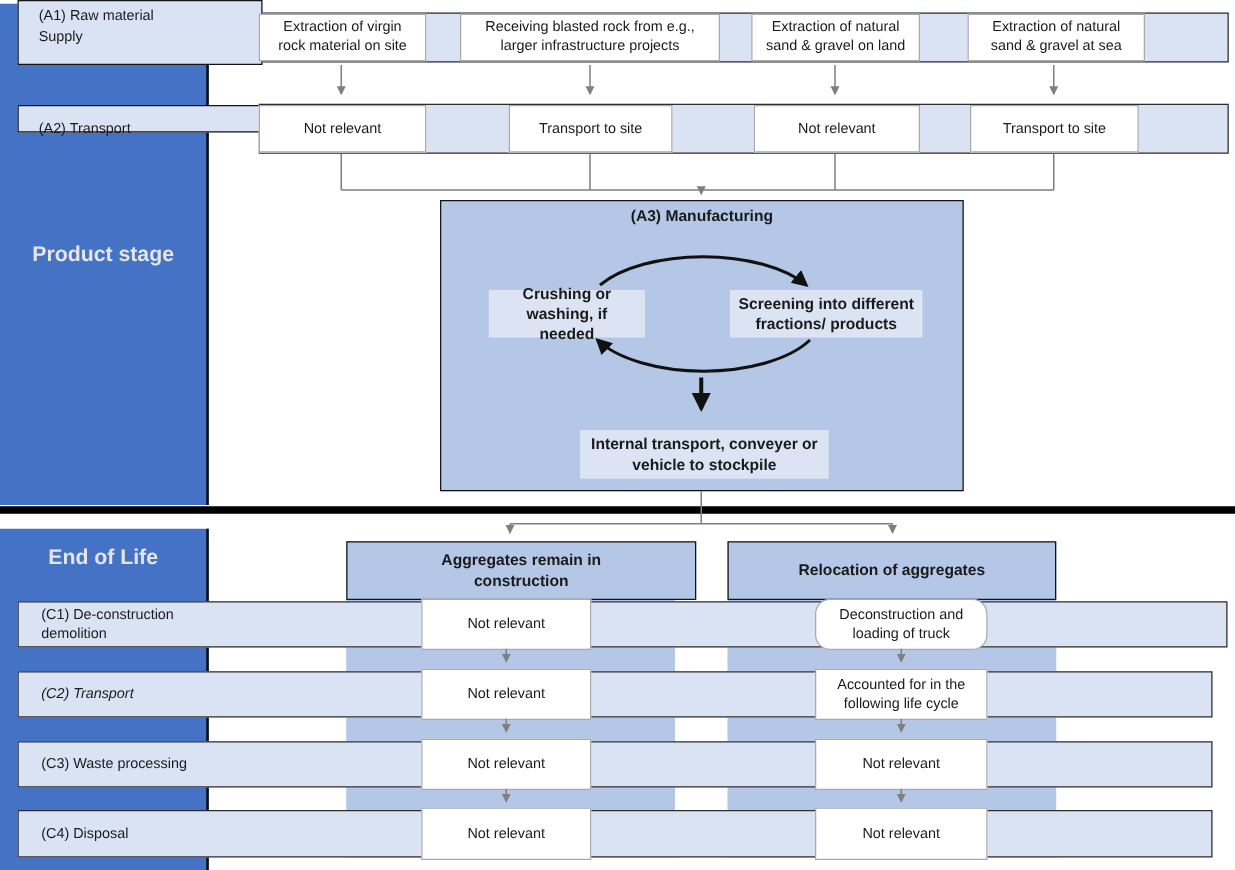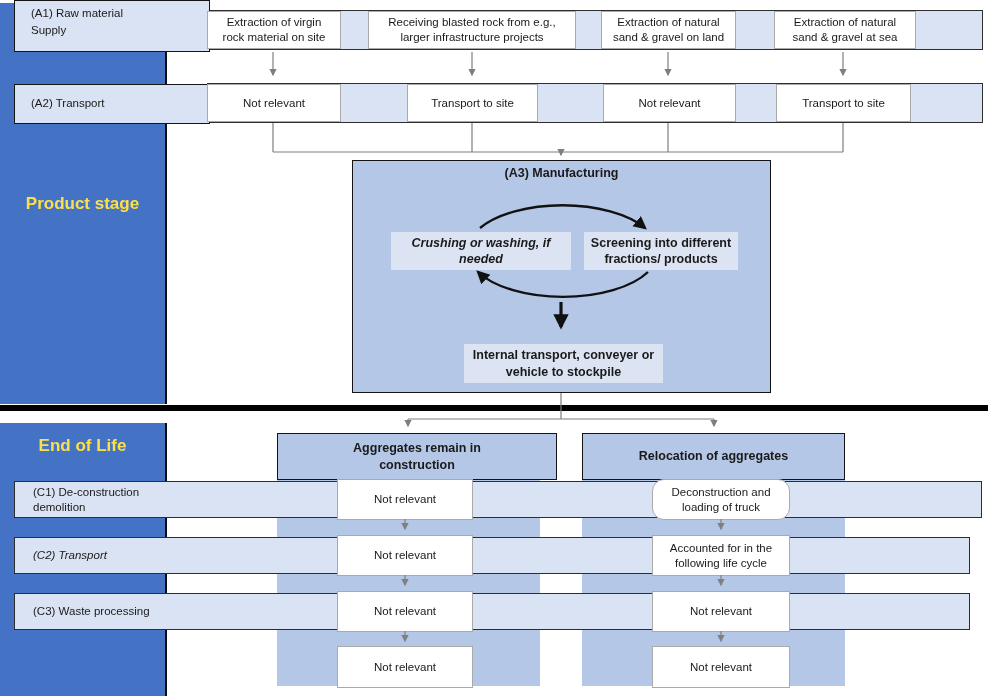--- a/index.html
+++ b/index.html
@@ -2,21 +2,21 @@
 <html><head>
 <meta charset="utf-8">
 <style>
   html,body{margin:0;padding:0;background:#fff;}
   .stage{
     position:relative;width:988px;height:696px;background:#ffffff;overflow:hidden;
     font-family:"Liberation Sans",sans-serif;color:#1a1a1a;
   }
   .abs{position:absolute;box-sizing:border-box;}
   
-  .sb{background:#4472c4;border-right:2px solid #0c0c0c;color:#fde047;font-weight:bold;
+  .sb{background:#4472c4;border-right:2px solid #0c0c0c;color:#e5e5e5;font-weight:bold;
       font-size:17px;display:flex;justify-content:center;}
   .sb.center{align-items:center;}
   .sb.top{align-items:flex-start;padding-top:13px;}
   
   .divider{background:#000;}
   
   .labelbox{background:#dae3f3;border:1.5px solid #141414;font-size:11.5px;
       padding:4px 6px 0 16px;line-height:1.45;white-space:pre-line;}
   .band{background:#dae3f3;border:1px solid #2e2e2e;}
   .bandlabel{display:flex;align-items:center;padding-left:18px;font-size:11.5px;
@@ -56,45 +56,46 @@
   <div class="abs cell" style="left:207px;top:11px;width:134px;height:38px;">Extraction of virgin
 rock material on site</div>
   <div class="abs cell" style="left:368px;top:11px;width:208px;height:38px;">Receiving blasted rock from e.g.,
 larger infrastructure projects</div>
   <div class="abs cell" style="left:601px;top:11px;width:135px;height:38px;">Extraction of natural
 sand &amp; gravel on land</div>
   <div class="abs cell" style="left:774px;top:11px;width:142px;height:38px;">Extraction of natural
 sand &amp; gravel at sea</div>
 
   <div class="abs band" style="left:207px;top:83px;width:776px;height:40px;"></div>
-  <div class="abs labelbox" style="left:14px;top:84px;width:196px;height:40px;padding-top:10px;">(A2) Transport</div>
+  <div class="abs labelbox" style="left:14px;top:84px;width:196px;height:22px;padding-top:10px;">(A2) Transport</div>
   <div class="abs cell" style="left:207px;top:84px;width:134px;height:38px;">Not relevant</div>
   <div class="abs cell" style="left:407px;top:84px;width:131px;height:38px;">Transport to site</div>
   <div class="abs cell" style="left:603px;top:84px;width:133px;height:38px;">Not relevant</div>
   <div class="abs cell" style="left:776px;top:84px;width:135px;height:38px;">Transport to site</div>
 
   <div class="abs mfg" style="left:352px;top:160px;width:419px;height:233px;">
     <div class="mfg-title">(A3) Manufacturing</div>
-    <div class="abs step" style="left:38px;top:71px;width:180px;height:38px;font-style:italic;">Crushing or washing, if
+    <div class="abs step" style="left:38px;top:71px;width:125px;height:38px;">Crushing or washing, if
 needed</div>
     <div class="abs step" style="left:231px;top:71px;width:154px;height:38px;">Screening into different
 fractions/ products</div>
     <div class="abs step" style="left:111px;top:183px;width:199px;height:39px;">Internal transport, conveyer or
 vehicle to stockpile</div>
   </div>
 
   <div class="abs divider" style="left:0;top:405px;width:988px;height:6px;"></div>
 
   <div class="abs strip" style="left:277px;top:433px;width:263px;height:253px;"></div>
   <div class="abs strip" style="left:582px;top:433px;width:263px;height:253px;"></div>
 
   <div class="abs band bandlabel" style="left:14px;top:481px;width:968px;height:37px;">(C1) De-construction
 demolition</div>
   <div class="abs band bandlabel" style="left:14px;top:537px;width:956px;height:37px;font-style:italic;">(C2) Transport</div>
   <div class="abs band bandlabel" style="left:14px;top:593px;width:956px;height:37px;">(C3) Waste processing</div>
+  <div class="abs band bandlabel" style="left:14px;top:648px;width:956px;height:38px;">(C4) Disposal</div>
 
   <div class="abs colhead" style="left:277px;top:433px;width:280px;height:47px;">Aggregates remain in
 construction</div>
   <div class="abs colhead" style="left:582px;top:433px;width:263px;height:47px;">Relocation of aggregates</div>
 
   <div class="abs cell" style="left:337px;top:479px;width:136px;height:41px;">Not relevant</div>
   <div class="abs cell" style="left:652px;top:479px;width:138px;height:41px;border-radius:12px;">Deconstruction and
 loading of truck</div>
   <div class="abs cell" style="left:337px;top:535px;width:136px;height:41px;">Not relevant</div>
   <div class="abs cell" style="left:652px;top:535px;width:138px;height:41px;">Accounted for in the

